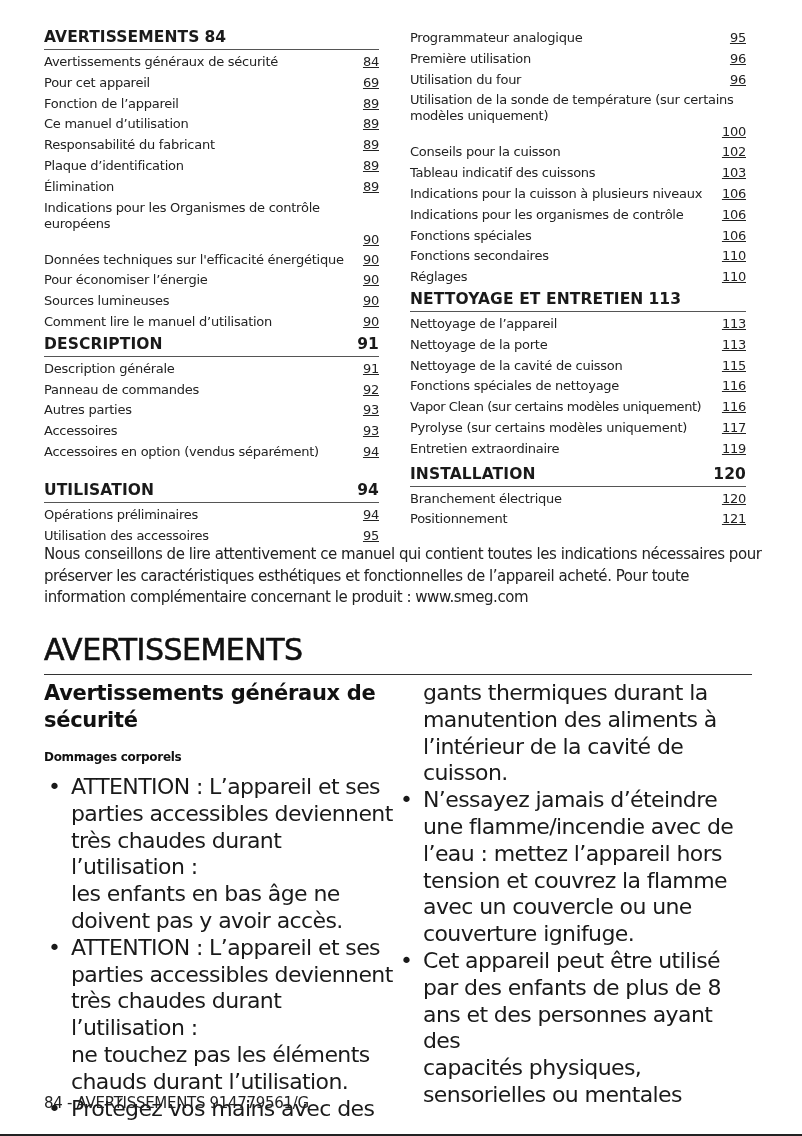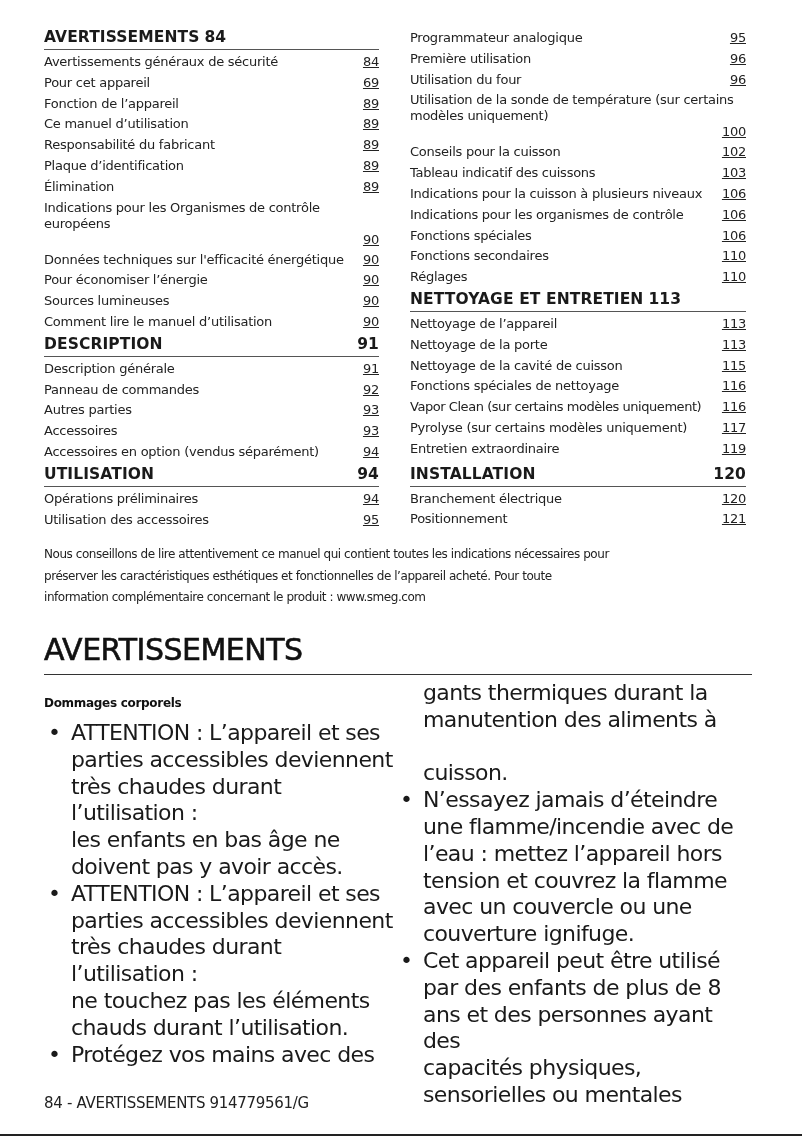--- a/index.html
+++ b/index.html
@@ -24,21 +24,21 @@
     display: flex; justify-content: space-between; align-items: flex-end;
     font-size: 13px; line-height: 20.8px; color: #222;
     letter-spacing: -0.25px;
   }
   .toc-item .lbl { flex: 1; padding-right: 6px; }
   .toc-item .num { text-align: right; min-width: 24px; text-decoration: underline; }
   .toc-item.two { line-height: 16px; margin-top: 2px; margin-bottom: 2px; flex-direction: column; }
 
   .intro {
     position: absolute; left: 44px; top: 543px; width: 720px;
-    font-size: 12px; line-height: 22px; color: #222; letter-spacing: -0.45px;
+    font-size: 15px; line-height: 22px; color: #222; letter-spacing: -0.45px;
   }
   .intro p { margin: 0; }
   .intro .l2 { line-height: 23px; }
   .intro .l3 { line-height: 18px; }
 
   .section-title {
     position: absolute; left: 44px; top: 632px;
     font-size: 30px; font-weight: normal; letter-spacing: -0.5px; color: #111;
     -webkit-text-stroke: 0.6px #111;
   }
@@ -151,21 +151,21 @@
     </div>
   <div class="toc-item">
       <span class="lbl">Accessoires</span>
       <span class="num">93</span>
     </div>
   <div class="toc-item">
       <span class="lbl">Accessoires en option (vendus séparément)</span>
       <span class="num">94</span>
     </div>
 
-  <div class="toc-head" style="margin-top:2px;">
+  <div class="toc-head" style="margin-top:18px;">
     <span>UTILISATION</span>
     <span>94</span>
   </div>
   <div class="toc-item">
       <span class="lbl">Opérations préliminaires</span>
       <span class="num">94</span>
     </div>
   <div class="toc-item">
       <span class="lbl">Utilisation des accessoires</span>
       <span class="num">95</span>
@@ -268,20 +268,24 @@
 <div class="intro">
   <p class="l1">Nous conseillons de lire attentivement ce manuel qui contient toutes les indications nécessaires pour</p>
   <p class="l2">préserver les caractéristiques esthétiques et fonctionnelles de l’appareil acheté. Pour toute</p>
   <p class="l3">information complémentaire concernant le produit : www.smeg.com</p>
 </div>
 
 <div class="section-title">AVERTISSEMENTS</div>
 <div class="section-rule"></div>
 
 <div class="col-left">
+  <h2 class="h2">
+    <span>Avertissements généraux de</span><br>
+    <span>sécurité</span>
+  </h2>
   <h3 class="h3">Dommages corporels</h3>
   <ul class="bul">
     <li>
       <span>ATTENTION : L’appareil et ses</span><br>
       <span>parties accessibles deviennent</span><br>
       <span>très chaudes durant l’utilisation :</span><br>
       <span>les enfants en bas âge ne</span><br>
       <span>doivent pas y avoir accès.</span>
     </li>
     <li>
@@ -294,21 +298,21 @@
     <li>
       <span>Protégez vos mains avec des</span>
     </li>
   </ul>
 </div>
 
 <div class="col-right">
   <div class="cont">
     <span>gants thermiques durant la</span><br>
     <span>manutention des aliments à</span><br>
-    <br>
+    <span>l’intérieur de la cavité de</span><br>
     <span>cuisson.</span>
   </div>
   <ul class="bul" style="margin-left:-2px;">
     <li>
       <span>N’essayez jamais d’éteindre</span><br>
       <span>une flamme/incendie avec de</span><br>
       <span>l’eau : mettez l’appareil hors</span><br>
       <span>tension et couvrez la flamme</span><br>
       <span>avec un couvercle ou une</span><br>
       <span>couverture ignifuge.</span>

